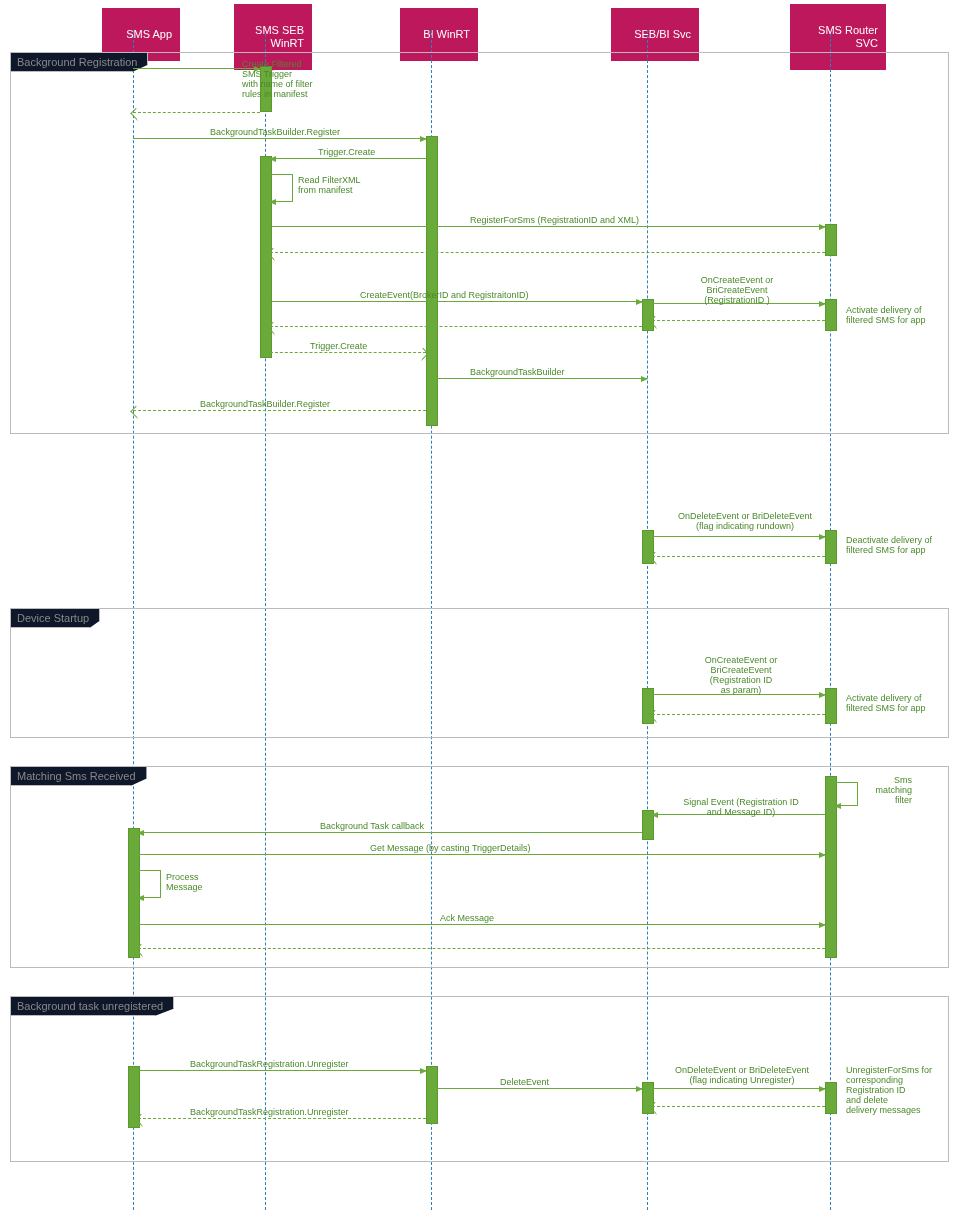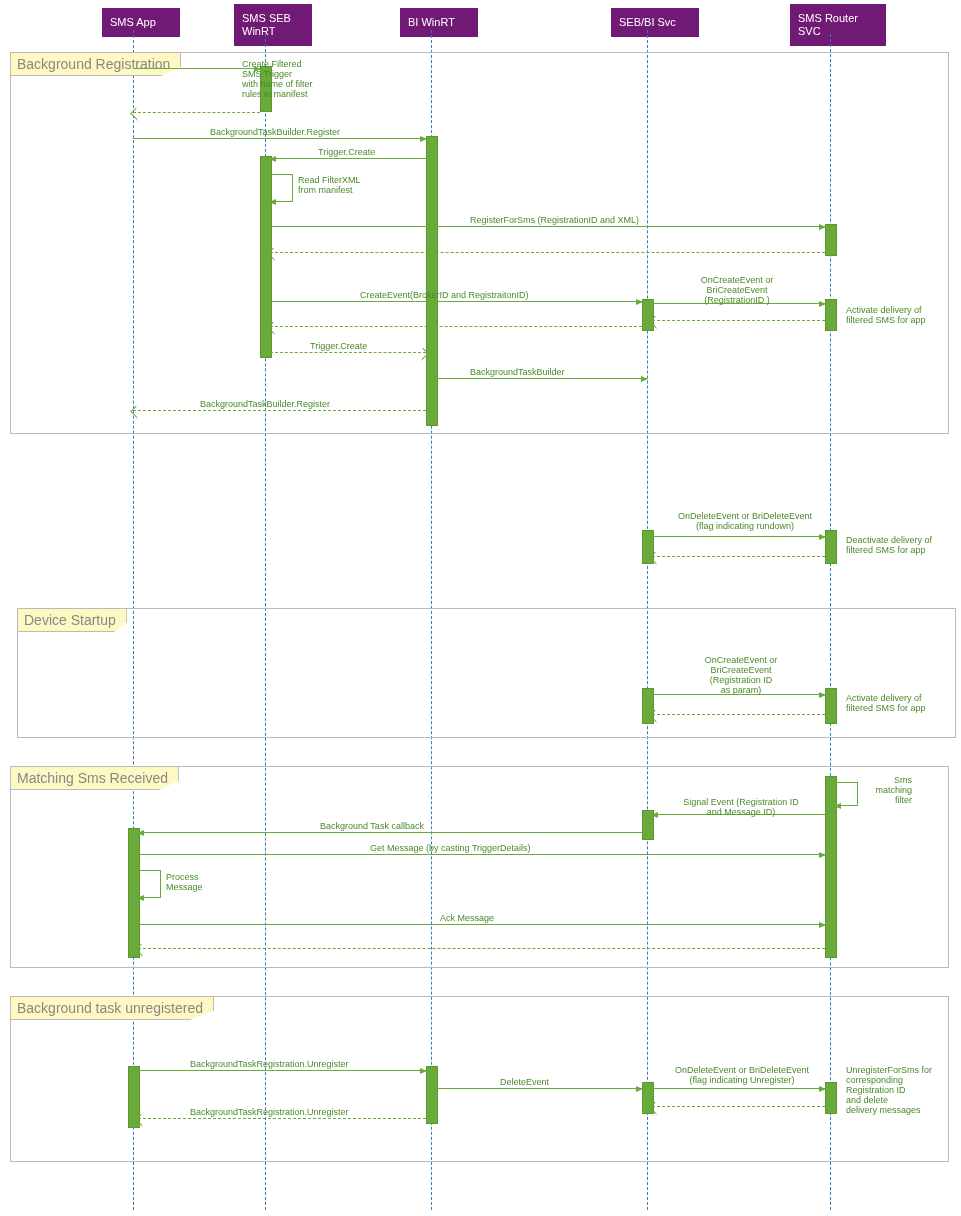--- a/index.html
+++ b/index.html
@@ -1,20 +1,20 @@
 <!DOCTYPE html>
 <html><head>
 <meta charset="utf-8">
 <style>
 body{margin:0;font-family:'Segoe UI',Arial,sans-serif;font-size:9px;color:#4a8a2a;background:#fff}
 .canvas{position:relative;width:961px;height:1216px}
-.actor{position:absolute;background:#701a75;color:#fff;font-size:11px;text-align:left;padding:8px 8px;white-space:pre-line;line-height:1.2}
+.actor{position:absolute;background:#be185d;color:#fff;font-size:11px;text-align:right;padding:20px 8px;white-space:pre-line;line-height:1.2}
 .lifeline{position:absolute;width:0;border-left:1px dashed #2e7fbd}
 .frame{position:absolute;border:1px solid #bbb}
-.frame-label{position:absolute;top:0;left:0;background:#fef9c3;border:1px solid #bbb;border-top:none;border-left:none;border-bottom-right-radius:0;padding:3px 10px 3px 6px;color:#888;font-size:14px;clip-path:polygon(0 0,100% 0,100% 60%,88% 100%,0 100%)}
+.frame-label{position:absolute;top:0;left:0;background:#0f172a;border:1px solid #bbb;border-top:none;border-left:none;border-bottom-right-radius:0;padding:3px 10px 3px 6px;color:#888;font-size:11px;clip-path:polygon(0 0,100% 0,100% 60%,88% 100%,0 100%)}
 .bar{position:absolute;background:#6aaa3a;border:1px solid #5a9a2a}
 .msg{position:absolute;height:0;border-top:1.2px solid #6aaa3a}
 .msg.dashed{border-top-style:dashed}
 .arrow-r{width:0;height:0;border-top:3.5px solid transparent;border-bottom:3.5px solid transparent;border-left:7px solid #6aaa3a;position:absolute;right:-1px;top:-3.5px}
 .arrow-l{width:0;height:0;border-top:3.5px solid transparent;border-bottom:3.5px solid transparent;border-right:7px solid #6aaa3a;position:absolute;left:-1px;top:-3.5px}
 .arrow-r.open{border-left:none;width:7px;height:7px;border-top:1.2px solid #6aaa3a;border-right:1.2px solid #6aaa3a;transform:rotate(45deg);top:-4px;right:0}
 .arrow-l.open{border-right:none;width:7px;height:7px;border-top:1.2px solid #6aaa3a;border-left:1.2px solid #6aaa3a;transform:rotate(-45deg);top:-4px;left:0}
 .lbl{position:absolute;color:#4a8a2a;white-space:pre-line;line-height:1.1;text-align:center}
 .self{position:absolute;border:1.2px solid #6aaa3a;border-left:none}
 .self .arrow-l{left:-7px;bottom:-4px;top:auto}
@@ -129,21 +129,21 @@
       <div class="arrow-r"></div>
     </div>
 <div class="lbl" style="left:670px;top:512px;width:150px">OnDeleteEvent or BriDeleteEvent
 (flag indicating rundown)</div>
 <div class="msg dashed" style="left:652px;top:556px;width:173px">
       <div class="arrow-l open"></div>
     </div>
 <div class="lbl" style="left:846px;top:536px;text-align:left">Deactivate delivery of
 filtered SMS for app</div>
 
-<div class="frame" style="left:17px;top:608px;width:937px;height:128px">
+<div class="frame" style="left:10px;top:608px;width:937px;height:128px">
   <div class="frame-label">Device Startup</div>
 </div>
 <div class="bar" style="left:642px;top:688px;width:10px;height:34px"></div>
 <div class="bar" style="left:825px;top:688px;width:10px;height:34px"></div>
 <div class="msg" style="left:652px;top:694px;width:173px">
       <div class="arrow-r"></div>
     </div>
 <div class="lbl" style="left:696px;top:656px;width:90px">OnCreateEvent or
 BriCreateEvent
 (Registration ID

